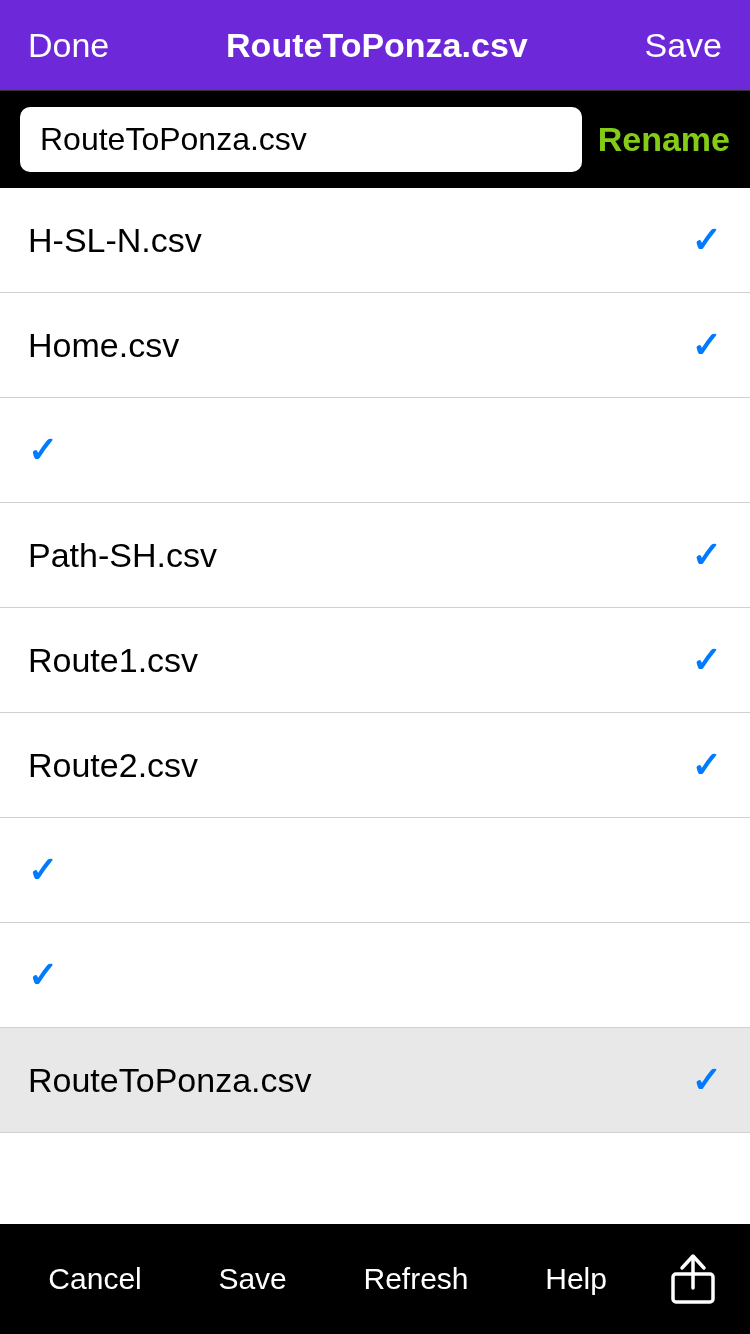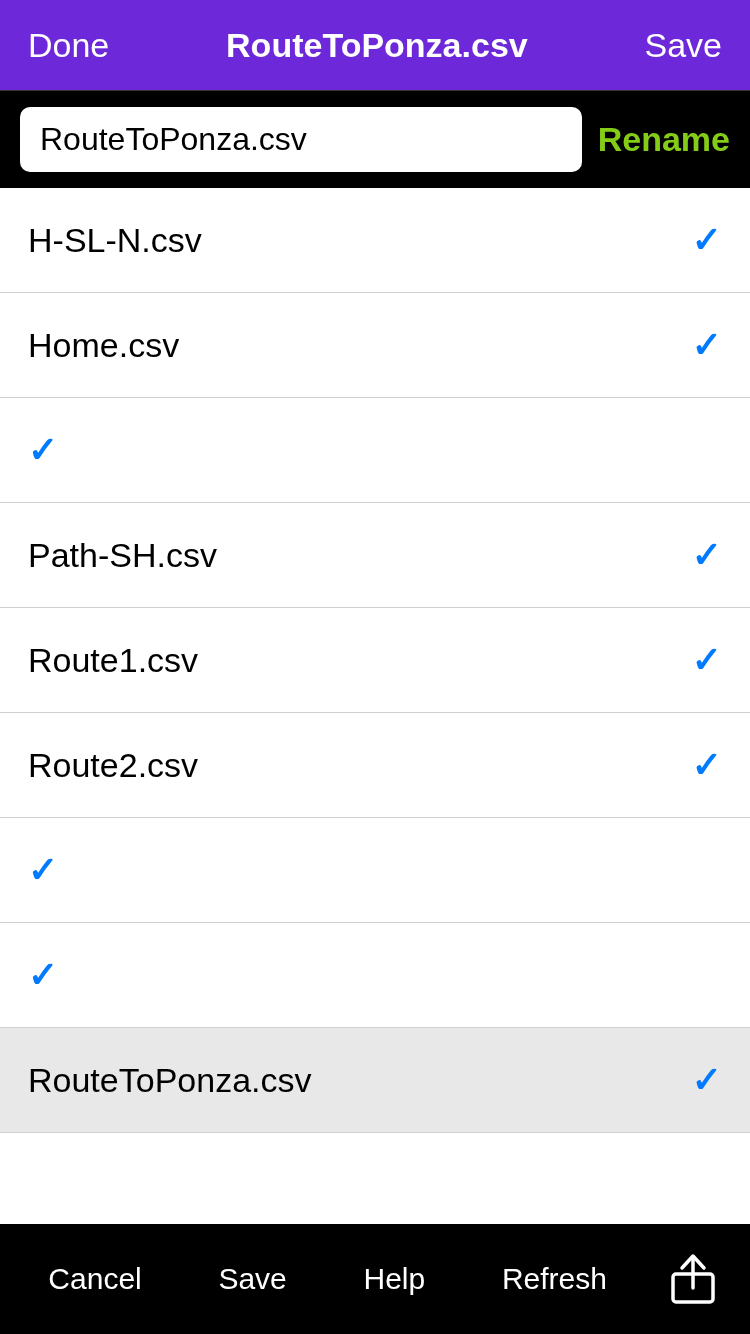--- a/index.html
+++ b/index.html
@@ -170,22 +170,22 @@
     </div>
     <div class="file-item selected">
       <span class="file-name">RouteToPonza.csv</span>
       <span class="checkmark">✓</span>
     </div>
   </div>
 
 <div class="bottom-toolbar">
   <span class="toolbar-btn">Cancel</span>
   <span class="toolbar-btn">Save</span>
+  <span class="toolbar-btn">Refresh</span>
   <span class="toolbar-btn">Help</span>
-  <span class="toolbar-btn">Refresh</span>
   <div class="share-icon">
     <svg viewBox="0 0 48 54" fill="none" xmlns="http://www.w3.org/2000/svg">
 
       <rect x="4" y="22" width="40" height="28" rx="3" stroke="white" stroke-width="3.5" fill="none"></rect>
 
       <line x1="24" y1="36" x2="24" y2="6" stroke="white" stroke-width="3.5" stroke-linecap="round"></line>
 
       <polyline points="13,16 24,4 35,16" stroke="white" stroke-width="3.5" stroke-linejoin="round" fill="none" stroke-linecap="round"></polyline>
     </svg>
   </div>

